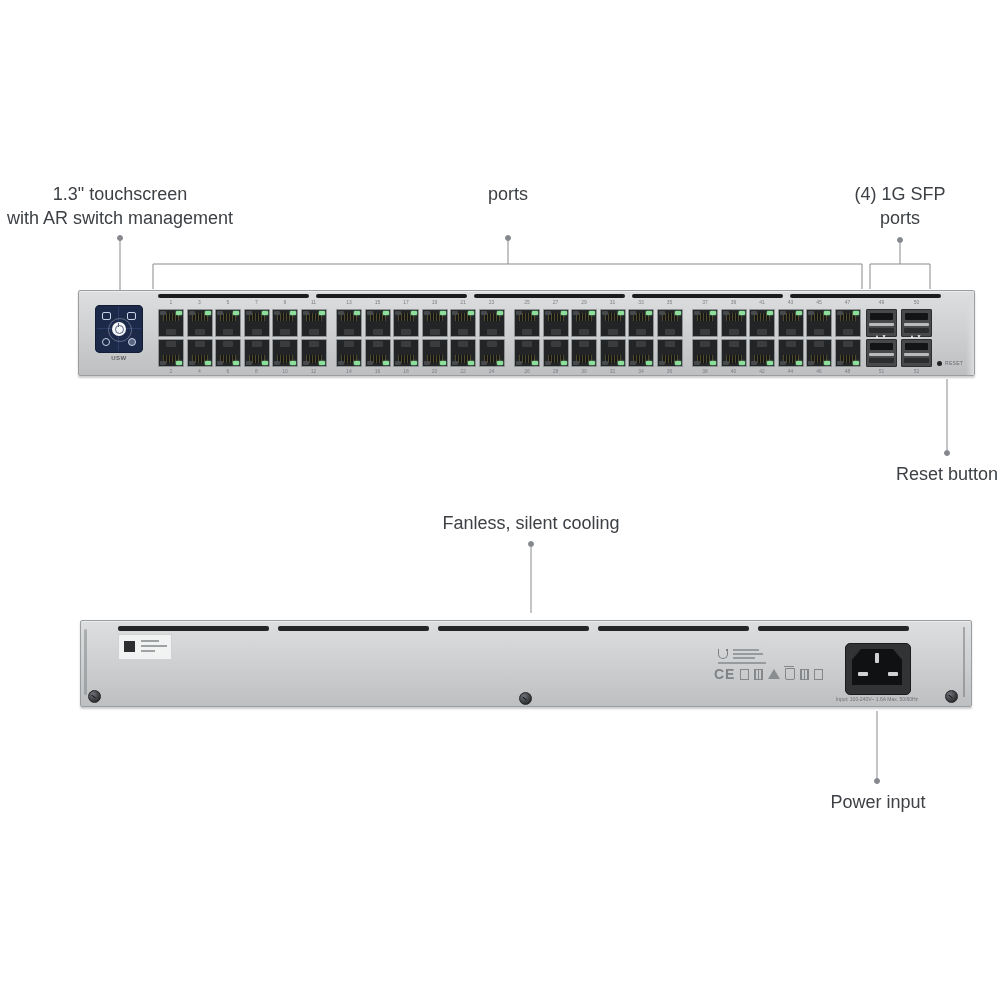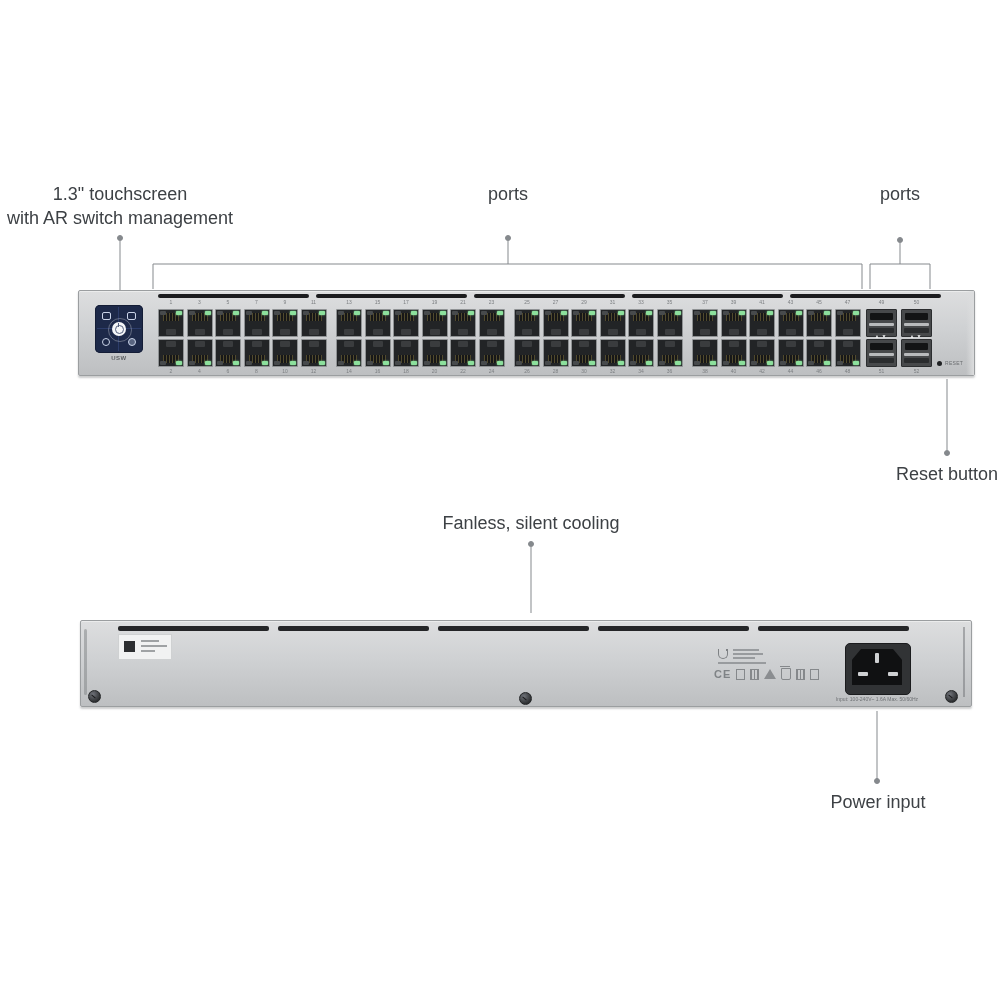--- a/index.html
+++ b/index.html
@@ -61,21 +61,21 @@
   .sticker{position:absolute;left:37px;top:13px;width:52px;height:24px;background:#f1f2f2;
            border:1px solid #cfd1d2;}
   .qr{position:absolute;left:3px;top:4px;width:15px;height:15px;background:#2c2e30;
       box-shadow:inset 2px 2px 0 #f1f2f2, inset -2px -2px 0 #f1f2f2, inset 5px 5px 0 #2c2e30;}
   .sbar{position:absolute;height:2px;background:#9fa2a4;}
   .brand-u{position:absolute;width:8px;height:9px;border:1.5px solid #7e8184;border-top:0;
            border-radius:0 0 5px 5px;}
   .brand-u::after{content:"";position:absolute;right:-1px;top:0;width:2px;height:2px;background:#7e8184;}
   .bbar{position:absolute;height:1.5px;background:#989b9e;}
   .regs{position:absolute;left:633px;top:46px;display:flex;align-items:center;gap:5px;height:14px;}
-  .regs .ce{font-size:11px;color:#7f8386;font-weight:600;letter-spacing:1px;}
+  .regs .ce{font-size:14px;color:#7f8386;font-weight:600;letter-spacing:1px;}
   .reg-box{width:9px;height:11px;border:1px solid #85888b;box-sizing:border-box;}
   .reg-box.lines{background:repeating-linear-gradient(90deg,#85888b 0 1px,transparent 1px 3px);}
   .reg-tri{width:0;height:0;border-left:6px solid transparent;border-right:6px solid transparent;
            border-bottom:10px solid #8a8d90;}
   .reg-bin{width:8px;height:10px;border:1px solid #85888b;border-radius:0 0 2px 2px;position:relative;}
   .reg-bin::before{content:"";position:absolute;left:-2px;top:-3px;width:10px;height:1px;background:#85888b;}
   
   .inlet{position:absolute;left:764px;top:22px;width:64px;height:50px;background:#313335;
          border:1px solid #1b1c1e;border-radius:5px;}
   .inlet .socket{position:absolute;left:6px;top:5px;width:50px;height:36px;background:#101112;
@@ -97,20 +97,21 @@
 <div class="canvas">
 
   <div class="callout" style="left:-5px;top:182px;width:250px;">
     <div>1.3" touchscreen</div>
     <div>with AR switch management</div>
   </div>
   <div class="callout" style="left:408px;top:182px;width:200px;">
     <div>ports</div>
   </div>
   <div class="callout" style="left:810px;top:182px;width:180px;">
+    <div>(4) 1G SFP</div>
     <div>ports</div>
   </div>
   <div class="callout" style="left:867px;top:462px;width:160px;">
     <div>Reset button</div>
   </div>
   <div class="callout" style="left:431px;top:511px;width:200px;">
     <div>Fanless, silent cooling</div>
   </div>
   <div class="callout" style="left:778px;top:790px;width:200px;">
     <div>Power input</div>

